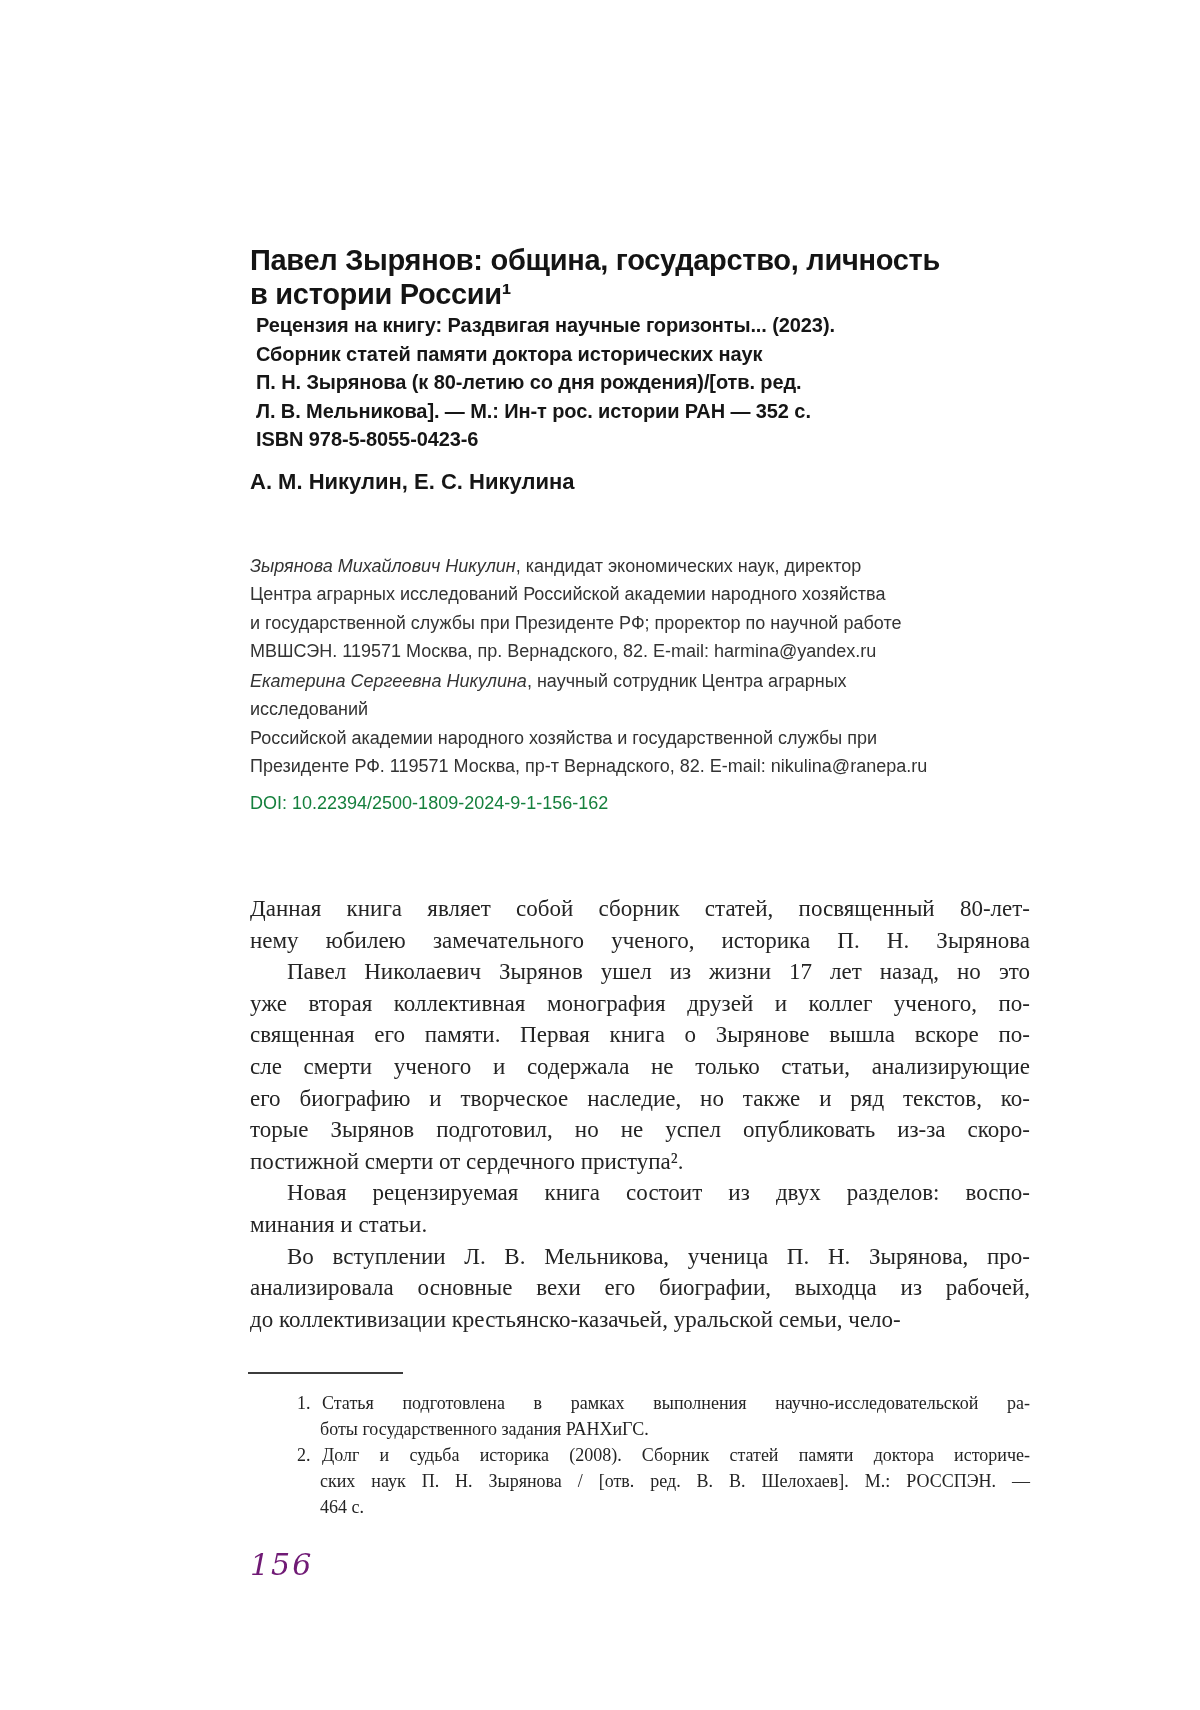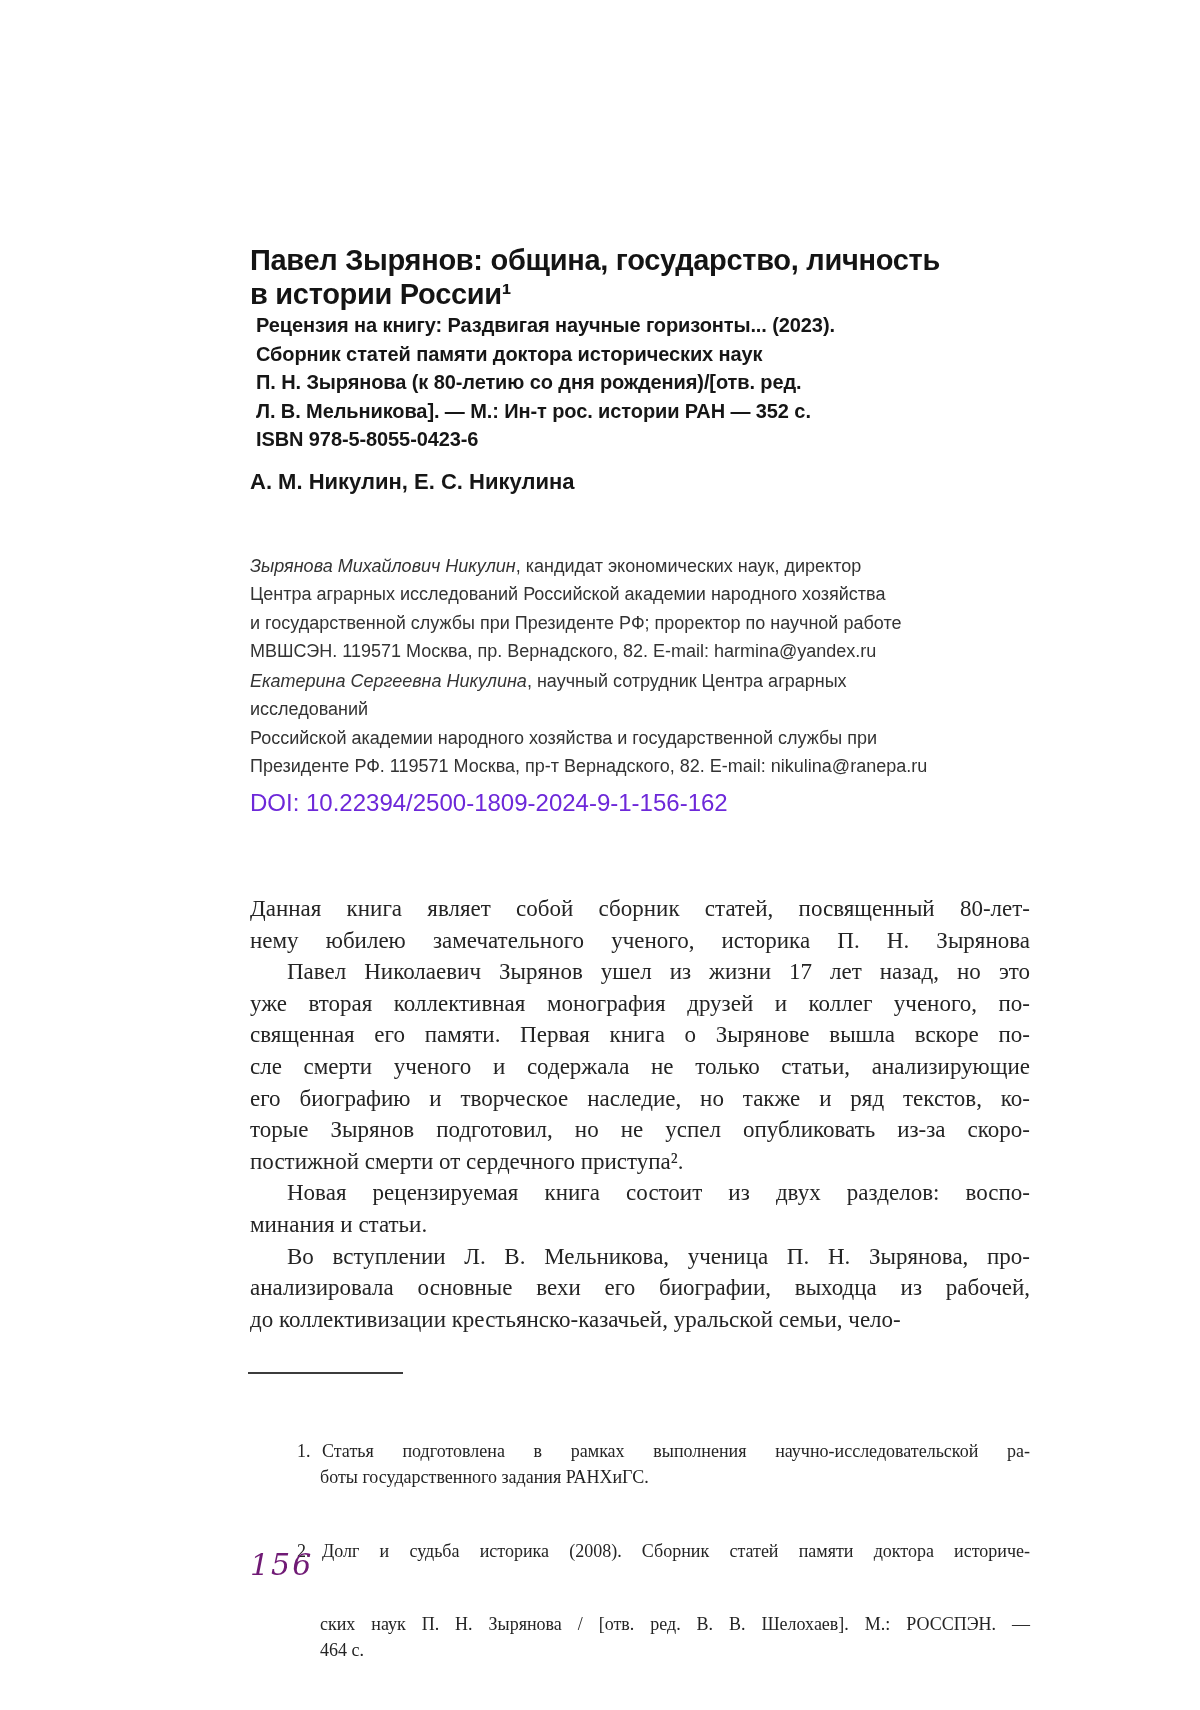--- a/index.html
+++ b/index.html
@@ -18,41 +18,41 @@
     top:311px; font-size:20px; line-height:28.6px; font-weight:bold;
     letter-spacing:-0.1px; color:#161616;margin-left:6px;
   }
   .authors { top:469px; font-size:22px; line-height:26px; font-weight:bold; color:#161616; }
 
   .affil { font-size:18px; line-height:28.4px; color:#333333; width:700px; }
   .affil1 { top:552px; }
   .affil2 { top:667px; }
   .it { font-style:italic; }
 
-  .doi { top:790px; font-size:24px; line-height:26px; color:#6d28d9; }
+  .doi { top:790px; font-size:18px; line-height:26px; color:#15803d; }
 
   .bodytext {
     top:893px; font-size:23px; line-height:31.6px; color:#242424;
     font-family:"Liberation Serif", serif; text-align:justify;
   }
   .bl { text-align:justify; text-align-last:justify; }
   .bl.end { text-align-last:auto; }
   .bl.ind { text-indent:37px; }
 
   .fnrule { position:absolute; left:248px; top:1372px; width:155px; height:0;
     border-top:2px solid #3c3c3c; }
 
   .footnotes {
     top:1390px; font-size:18px; line-height:26px; color:#242424;
     font-family:"Liberation Serif", serif;
   }
-  .fnfirst { padding-left:47px; text-align:justify; text-align-last:justify;margin-top:48px; }
+  .fnfirst { padding-left:47px; text-align:justify; text-align-last:justify; }
   .fnnum { display:inline-block; width:25px; }
   .fncont { margin-left:70px; text-align:justify; }
-  .fncont.j { text-align-last:justify;margin-top:47px; }
+  .fncont.j { text-align-last:justify; }
   .fncont.end { text-align-last:auto; }
 
   .pagenum {
     top:1547px; font-size:30px; font-style:italic; color:#701a75;
     font-family:"DejaVu Serif", serif; letter-spacing:2px;
   }
 </style>
 </head>
 <body>
 

